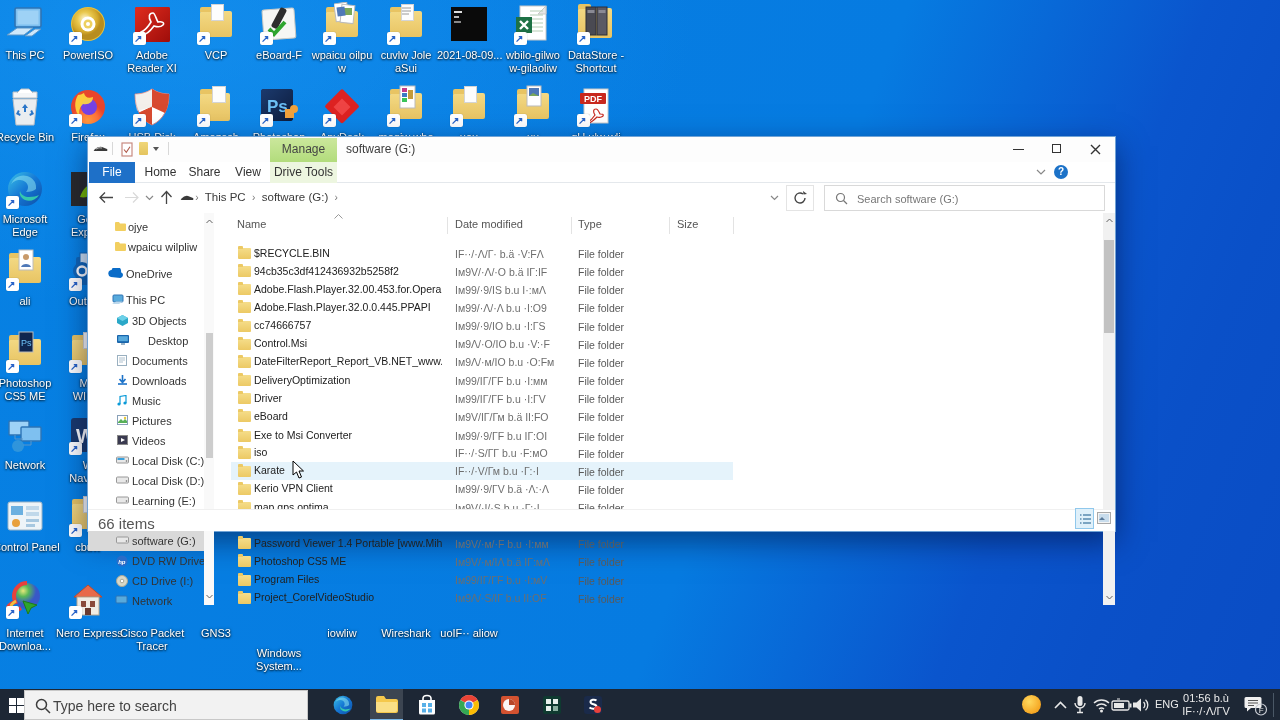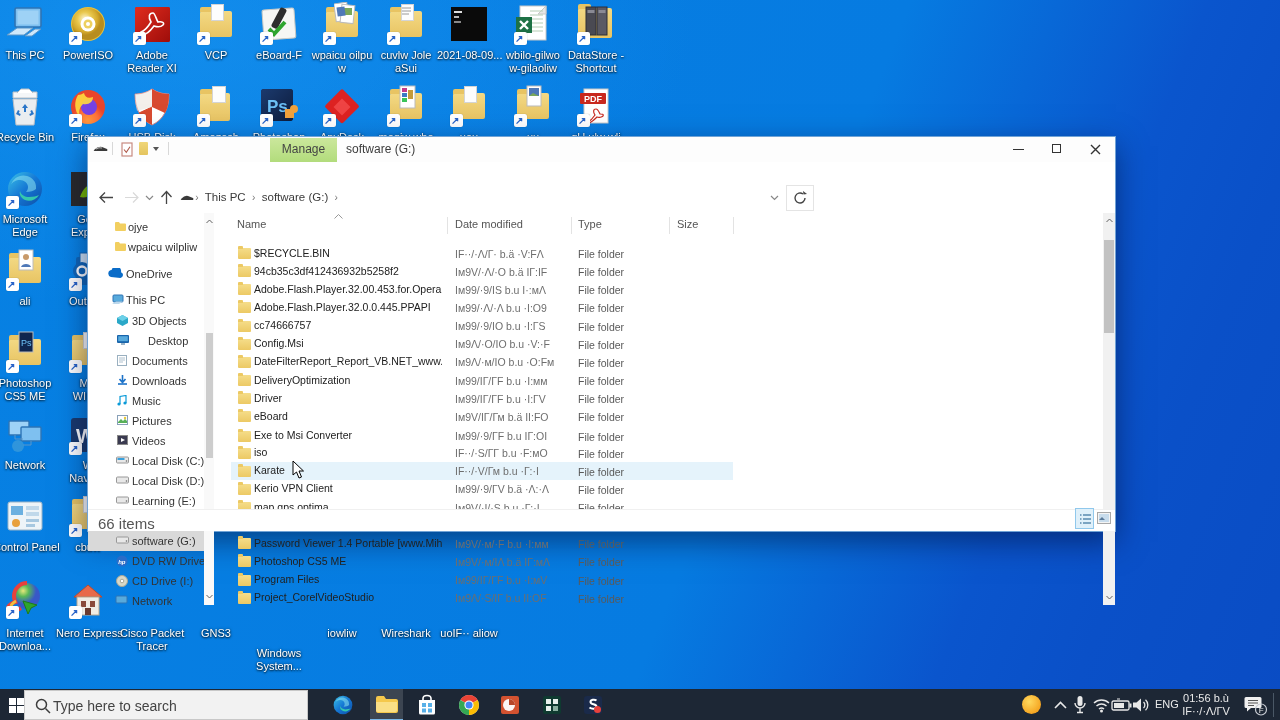--- a/index.html
+++ b/index.html
@@ -481,20 +481,32 @@
       </div>
     <div class="cap" style="left:954px">
         <div class="ab" style="left:10px;top:7px;width:9px;height:9px;border:1.4px solid #333"></div>
       </div>
     <div class="cap" style="left:993px">
         <svg class="ab" style="left:9px;top:7px" width="11" height="11" viewBox="0 0 11 11">
           <path d="M1 1 L10 10 M10 1 L1 10" stroke="#333" stroke-width="1.4"></path>
         </svg>
       </div>
   </div>
+  <div id="tabs">
+    <div class="tab" style="left:182px;width:67px;background:#edf6e0"></div>
+    <div class="tab" style="left:1px;width:46px;background:#1e70c8;color:#fff;text-align:center">File</div>
+    <div class="tab" style="left:50px;width:45px;text-align:center">Home</div>
+    <div class="tab" style="left:94px;width:45px;text-align:center">Share</div>
+    <div class="tab" style="left:142px;width:36px;text-align:center">View</div>
+    <div class="tab" style="left:182px;width:67px;text-align:center">Drive Tools</div>
+    <svg class="ab" style="left:948px;top:7px" width="10" height="6" viewBox="0 0 10 6">
+        <path d="M1 1 L5 5 L9 1" stroke="#888" fill="none" stroke-width="1.2"></path>
+      </svg>
+    <div class="ab" style="left:966px;top:3px;width:14px;height:14px;border-radius:50%;background:#1c72c8;color:#fff;font-size:10px;font-weight:bold;text-align:center;line-height:14px">?</div>
+  </div>
   <div id="abar">
     <svg class="ab" style="left:10px;top:8px" width="16" height="13" viewBox="0 0 16 13">
         <path d="M15 6.5 H2 M7 1.5 L2 6.5 L7 11.5" stroke="#444" fill="none" stroke-width="1.3"></path>
       </svg>
     <svg class="ab" style="left:36px;top:8px" width="16" height="13" viewBox="0 0 16 13">
         <path d="M1 6.5 H14 M9 1.5 L14 6.5 L9 11.5" stroke="#d9d9d9" fill="none" stroke-width="1.2"></path>
       </svg>
     <svg class="ab" style="left:57px;top:12px" width="9" height="6" viewBox="0 0 9 6">
         <path d="M1 1 L4.5 4.5 L8 1" stroke="#888" fill="none" stroke-width="1.2"></path>
       </svg>
@@ -506,20 +518,27 @@
       </svg>
     <div class="crumb" style="left:104px">&nbsp;<span class="gr" style="font-size:10px">›</span>&nbsp; This PC &nbsp;<span class="gr" style="font-size:10px">›</span>&nbsp; software (G:) &nbsp;<span class="gr" style="font-size:10px">›</span></div>
     <svg class="ab" style="left:682px;top:12px" width="9" height="6" viewBox="0 0 9 6">
         <path d="M1 1 L4.5 4.5 L8 1" stroke="#888" fill="none" stroke-width="1.2"></path>
       </svg>
     <div class="ab" style="left:698px;top:2px;width:28px;height:26px;border:1px solid #e4e4e4"></div>
     <svg class="ab" style="left:705px;top:8px" width="14" height="14" viewBox="0 0 14 14">
         <path d="M12 7 a5 5 0 1 1 -2 -4" stroke="#444" fill="none" stroke-width="1.4"></path>
         <path d="M10 0 l0.5 3.5 L14 3" fill="#444"></path>
       </svg>
+    <div class="ab" style="left:736px;top:2px;width:281px;height:26px;border:1px solid #d9d9d9;background:#fff">
+      <svg class="ab" style="left:10px;top:6px" width="13" height="13" viewBox="0 0 13 13">
+          <circle cx="5.5" cy="5.5" r="4" stroke="#777" fill="none" stroke-width="1.2"></circle>
+          <path d="M8.5 8.5 L12 12" stroke="#777" stroke-width="1.2"></path>
+        </svg>
+      <div class="ab" style="left:32px;top:7px;font-size:11px;color:#777">Search software (G:)</div>
+    </div>
   </div>
   <div id="navp">
     <div class="ni" style="top:4px"><svg class="ic" style="left:27px" width="11" height="11" viewBox="0 0 11 11">
           <path d="M0 2 q0-1 1-1 h3 l1 1.5 h5 q1 0 1 1 V9 q0 1-1 1 H1 Q0 10 0 9 Z" fill="#f2cf60"></path>
         </svg><span style="margin-left:40px">ojye</span></div>
     <div class="ni" style="top:24px"><svg class="ic" style="left:27px" width="11" height="11" viewBox="0 0 11 11">
           <path d="M0 2 q0-1 1-1 h3 l1 1.5 h5 q1 0 1 1 V9 q0 1-1 1 H1 Q0 10 0 9 Z" fill="#f2cf60"></path>
         </svg><span style="margin-left:40px">wpaicu wilpliw</span></div>
     <div class="ni" style="top:51px"><svg class="ic" style="left:19px" width="16" height="11" viewBox="0 0 16 11">
           <path d="M4 9 a3.5 3.5 0 0 1 .6-6.9 A4.8 4.8 0 0 1 14 4.2 a3 3 0 0 1-.6 5.8 z" fill="#0a6cc8"></path>
@@ -639,21 +658,21 @@
           <div class="ty">File folder</div>
         </div>
 <div class="row" style="top:104.1px">
           <div class="fi"></div>
           <div class="nm">cc74666757</div>
           <div class="dt">Iм99/·9/IO b.u ·I:ГS</div>
           <div class="ty">File folder</div>
         </div>
 <div class="row" style="top:122.2px">
           <div class="fi"></div>
-          <div class="nm">Config.Msi</div>
+          <div class="nm">Control.Msi</div>
           <div class="dt">Iм9Λ/·O/IO b.u ·V:·F</div>
           <div class="ty">File folder</div>
         </div>
 <div class="row" style="top:140.3px">
           <div class="fi"></div>
           <div class="nm">DateFilterReport_Report_VB.NET_www.m...</div>
           <div class="dt">Iм9Λ/·м/IO b.u ·O:Fм</div>
           <div class="ty">File folder</div>
         </div>
 <div class="row" style="top:158.5px">

